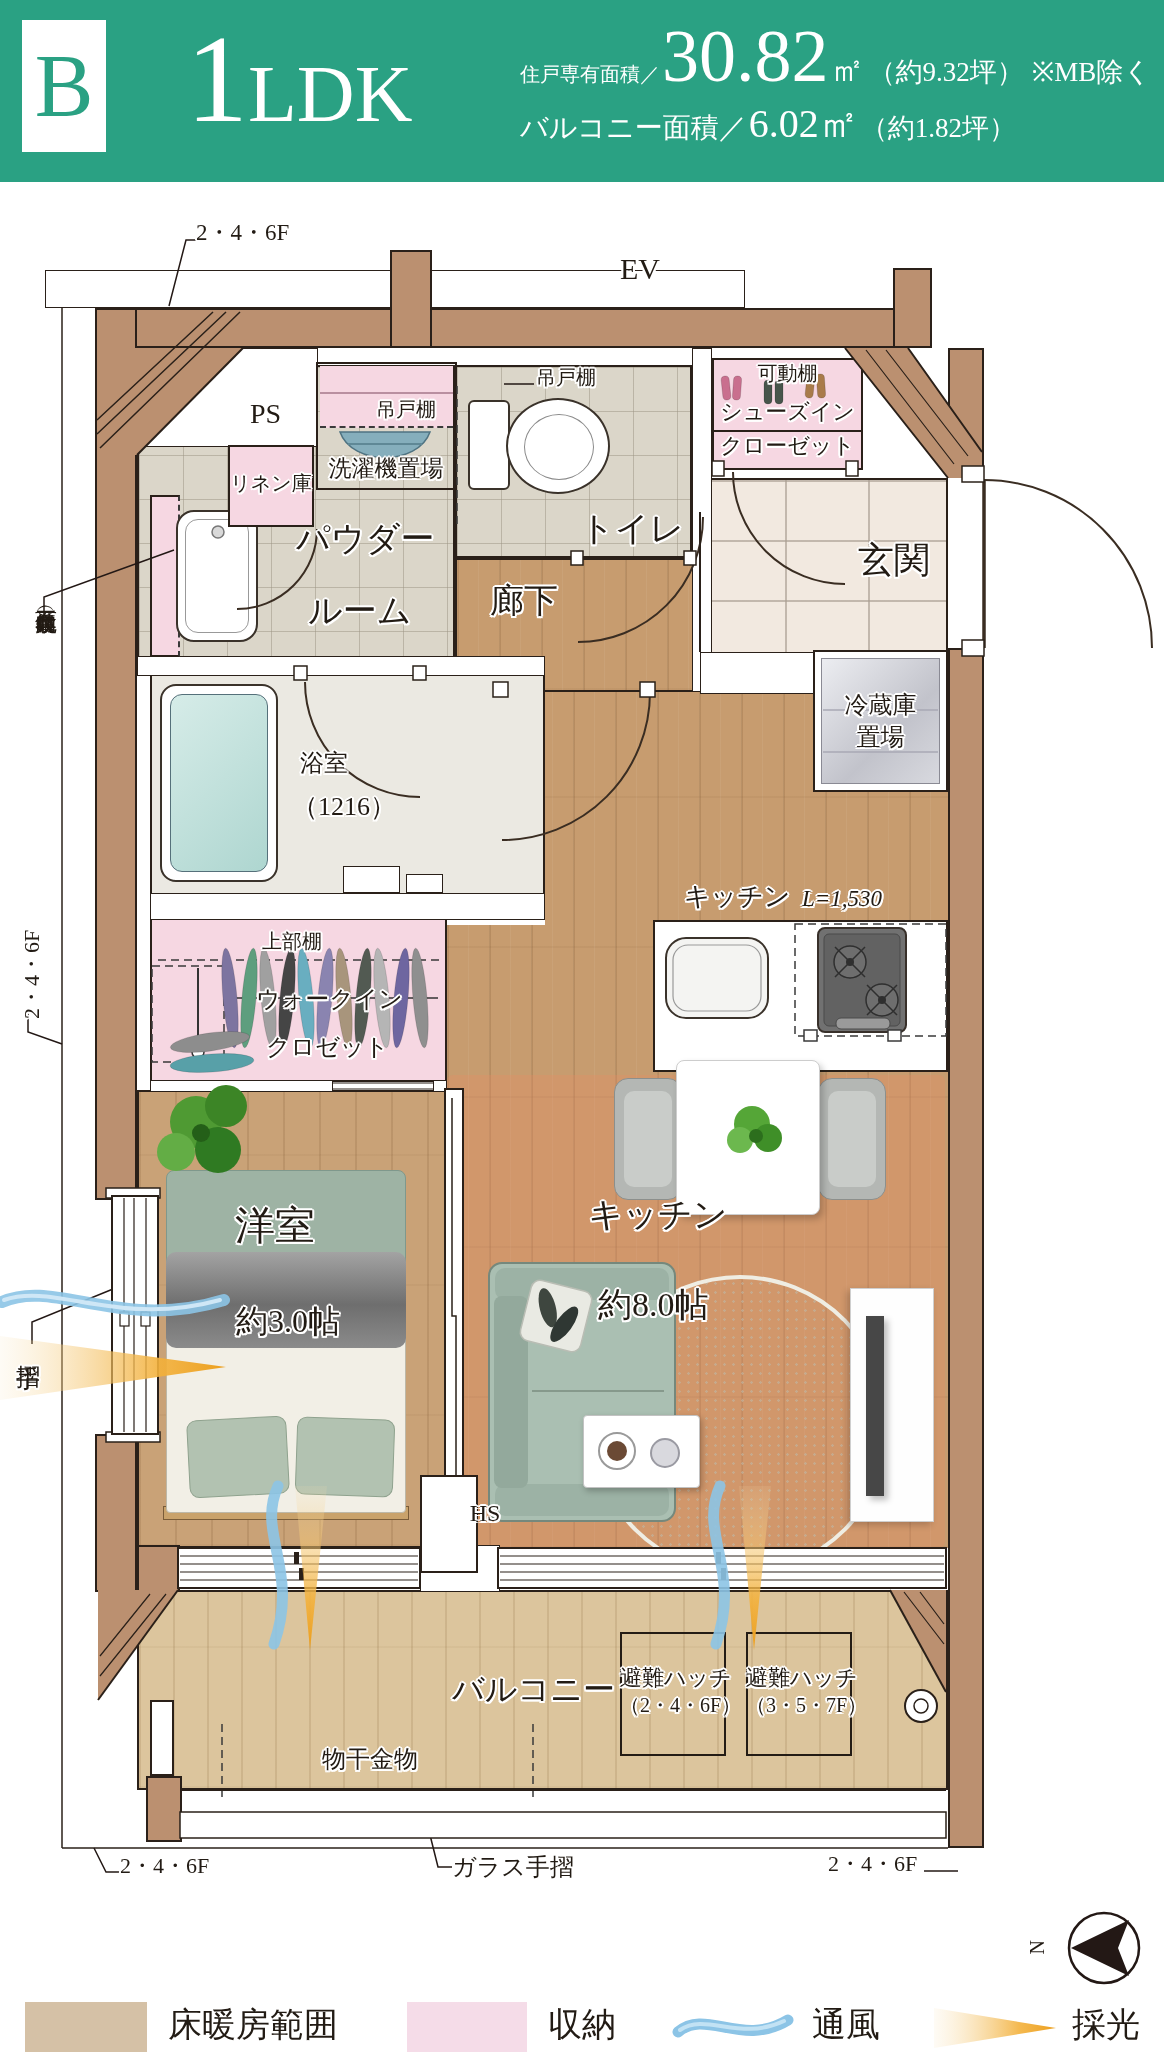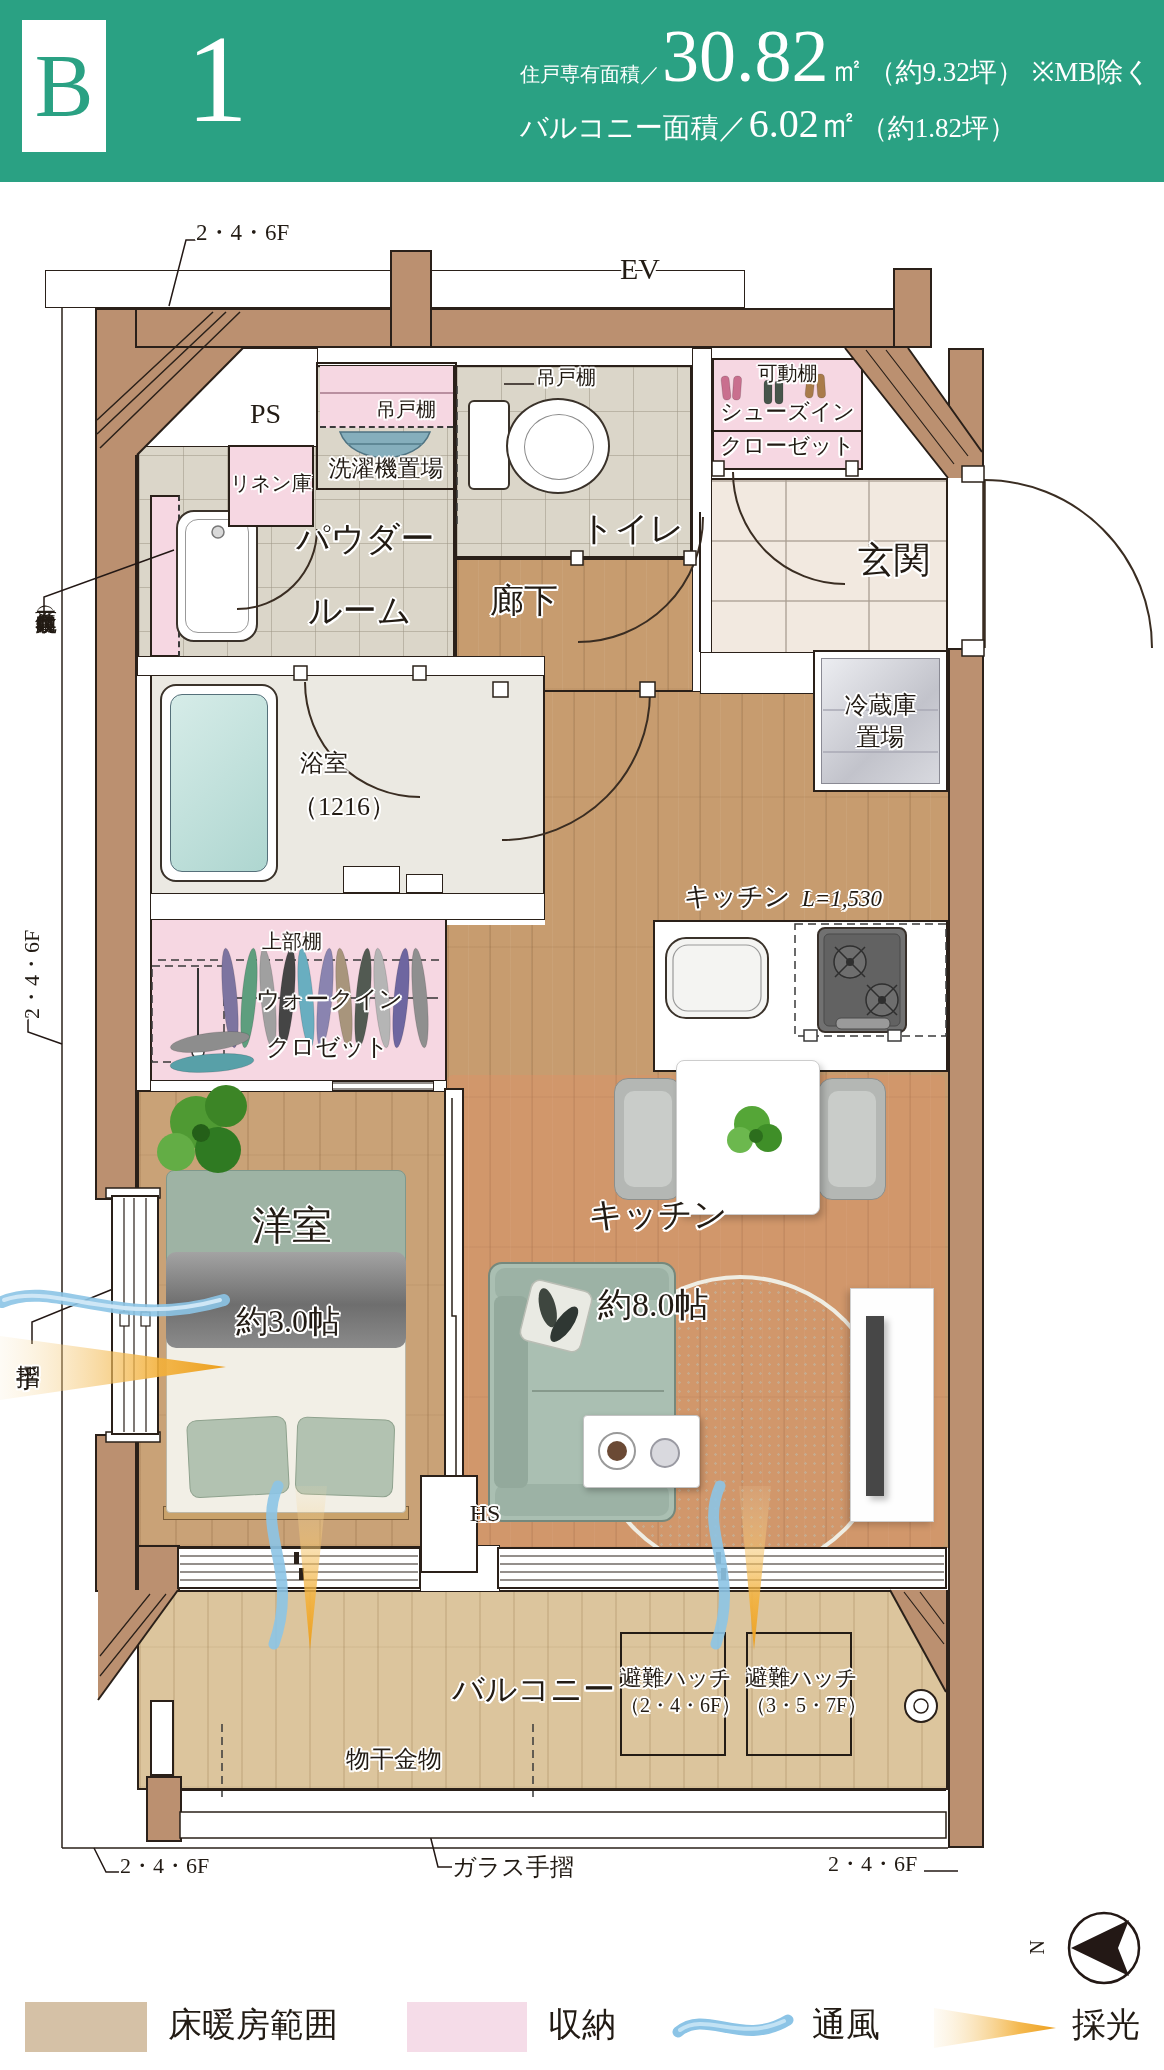--- a/index.html
+++ b/index.html
@@ -34,20 +34,21 @@
 <body>
 
 <div id="stage">
 
   <div class="a" style="left:0;top:0;width:1164px;height:182px;background:#2aa183;z-index:1"></div>
   <div class="a" style="left:22px;top:20px;width:84px;height:132px;background:#fff;z-index:2;text-align:center">
     <span style="color:#2aa183;font-size:88px;line-height:132px;">B</span>
   </div>
   <div class="a" style="left:186px;top:0;height:182px;display:flex;align-items:baseline;color:#fff;z-index:2;">
     <span style="font-size:124px;line-height:160px;">1</span>
+    <span style="font-size:80px;">LDK</span>
   </div>
   <div class="a" style="left:520px;top:14px;width:640px;display:flex;align-items:baseline;color:#fff;z-index:2;">
     <span style="font-size:20px;">住戸専有面積／</span>
     <span style="font-size:74px;margin:0 2px;">30.82</span>
     <span style="font-size:34px;">㎡</span>
     <span style="font-size:27px;margin-left:4px;">（約9.32坪）</span>
     <span style="font-size:27px;margin-left:8px;">※MB除く</span>
   </div>
   <div class="a" style="left:520px;top:96px;width:640px;display:flex;align-items:baseline;color:#fff;z-index:2;">
     <span style="font-size:28px;">バルコニー面積／</span>
@@ -399,29 +400,29 @@
   <div class="lbl" style="left:292px;top:792px;font-size:26px;">（1216）</div>
   <div class="lbl" style="left:0px;top:594px;width:58px;height:240px;font-size:21px;writing-mode:vertical-rl;text-shadow:none;">
     <span style="font-size:22px;">三面鏡</span>
     <span style="font-size:19px;">（鏡裏収納付）</span>
   </div>
   <div class="lbl" style="left:684px;top:882px;font-size:26px;">キッチン</div>
   <div class="lbl" style="left:802px;top:886px;font-size:23px;font-style:italic;">L=1,530</div>
   <div class="lbl" style="left:262px;top:930px;font-size:20px;">上部棚</div>
   <div class="lbl" style="left:256px;top:986px;font-size:24px;">ウォークイン</div>
   <div class="lbl" style="left:266px;top:1034px;font-size:24px;">クロゼット</div>
-  <div class="lbl" style="left:252px;top:1204px;font-size:40px;">洋室</div>
+  <div class="lbl" style="left:235px;top:1204px;font-size:40px;">洋室</div>
   <div class="lbl" style="left:236px;top:1304px;font-size:32px;">約3.0帖</div>
   <div class="lbl" style="left:492px;top:1196px;width:332px;text-align:center;font-size:34px;">キッチン</div>
   <div class="lbl" style="left:598px;top:1286px;font-size:34px;">約8.0帖</div>
   <div class="lbl" style="left:420px;top:1500px;width:58px;text-align:center;font-size:24px;z-index:31;margin-left:36px;">HS</div>
   <div class="lbl" style="left:14px;top:1346px;font-size:24px;writing-mode:vertical-rl;">手摺</div>
   <div class="lbl" style="left:-18px;top:962px;width:100px;text-align:center;font-size:22px;transform:rotate(-90deg);">2・4・6F</div>
   <div class="lbl" style="left:452px;top:1672px;font-size:32px;">バルコニー</div>
-  <div class="lbl" style="left:346px;top:1746px;font-size:24px;">物干金物</div>
+  <div class="lbl" style="left:322px;top:1746px;font-size:24px;">物干金物</div>
   <div class="lbl" style="left:620px;top:1666px;width:106px;text-align:center;font-size:22px;">避難ハッチ</div>
   <div class="lbl" style="left:620px;top:1694px;width:106px;text-align:center;font-size:20px;">（2・4・6F）</div>
   <div class="lbl" style="left:746px;top:1666px;width:106px;text-align:center;font-size:22px;">避難ハッチ</div>
   <div class="lbl" style="left:746px;top:1694px;width:106px;text-align:center;font-size:20px;">（3・5・7F）</div>
   <div class="lbl" style="left:452px;top:1854px;font-size:24px;">ガラス手摺</div>
   <div class="lbl" style="left:120px;top:1854px;font-size:22px;">2・4・6F</div>
   <div class="lbl" style="left:828px;top:1852px;font-size:22px;">2・4・6F</div>
   <div class="lbl" style="left:1030px;top:1936px;font-size:20px;transform:rotate(-90deg);text-shadow:none;">N</div>
 
   <div class="a" style="left:25px;top:2002px;width:122px;height:50px;background:#d5c1a6;z-index:10"></div>

